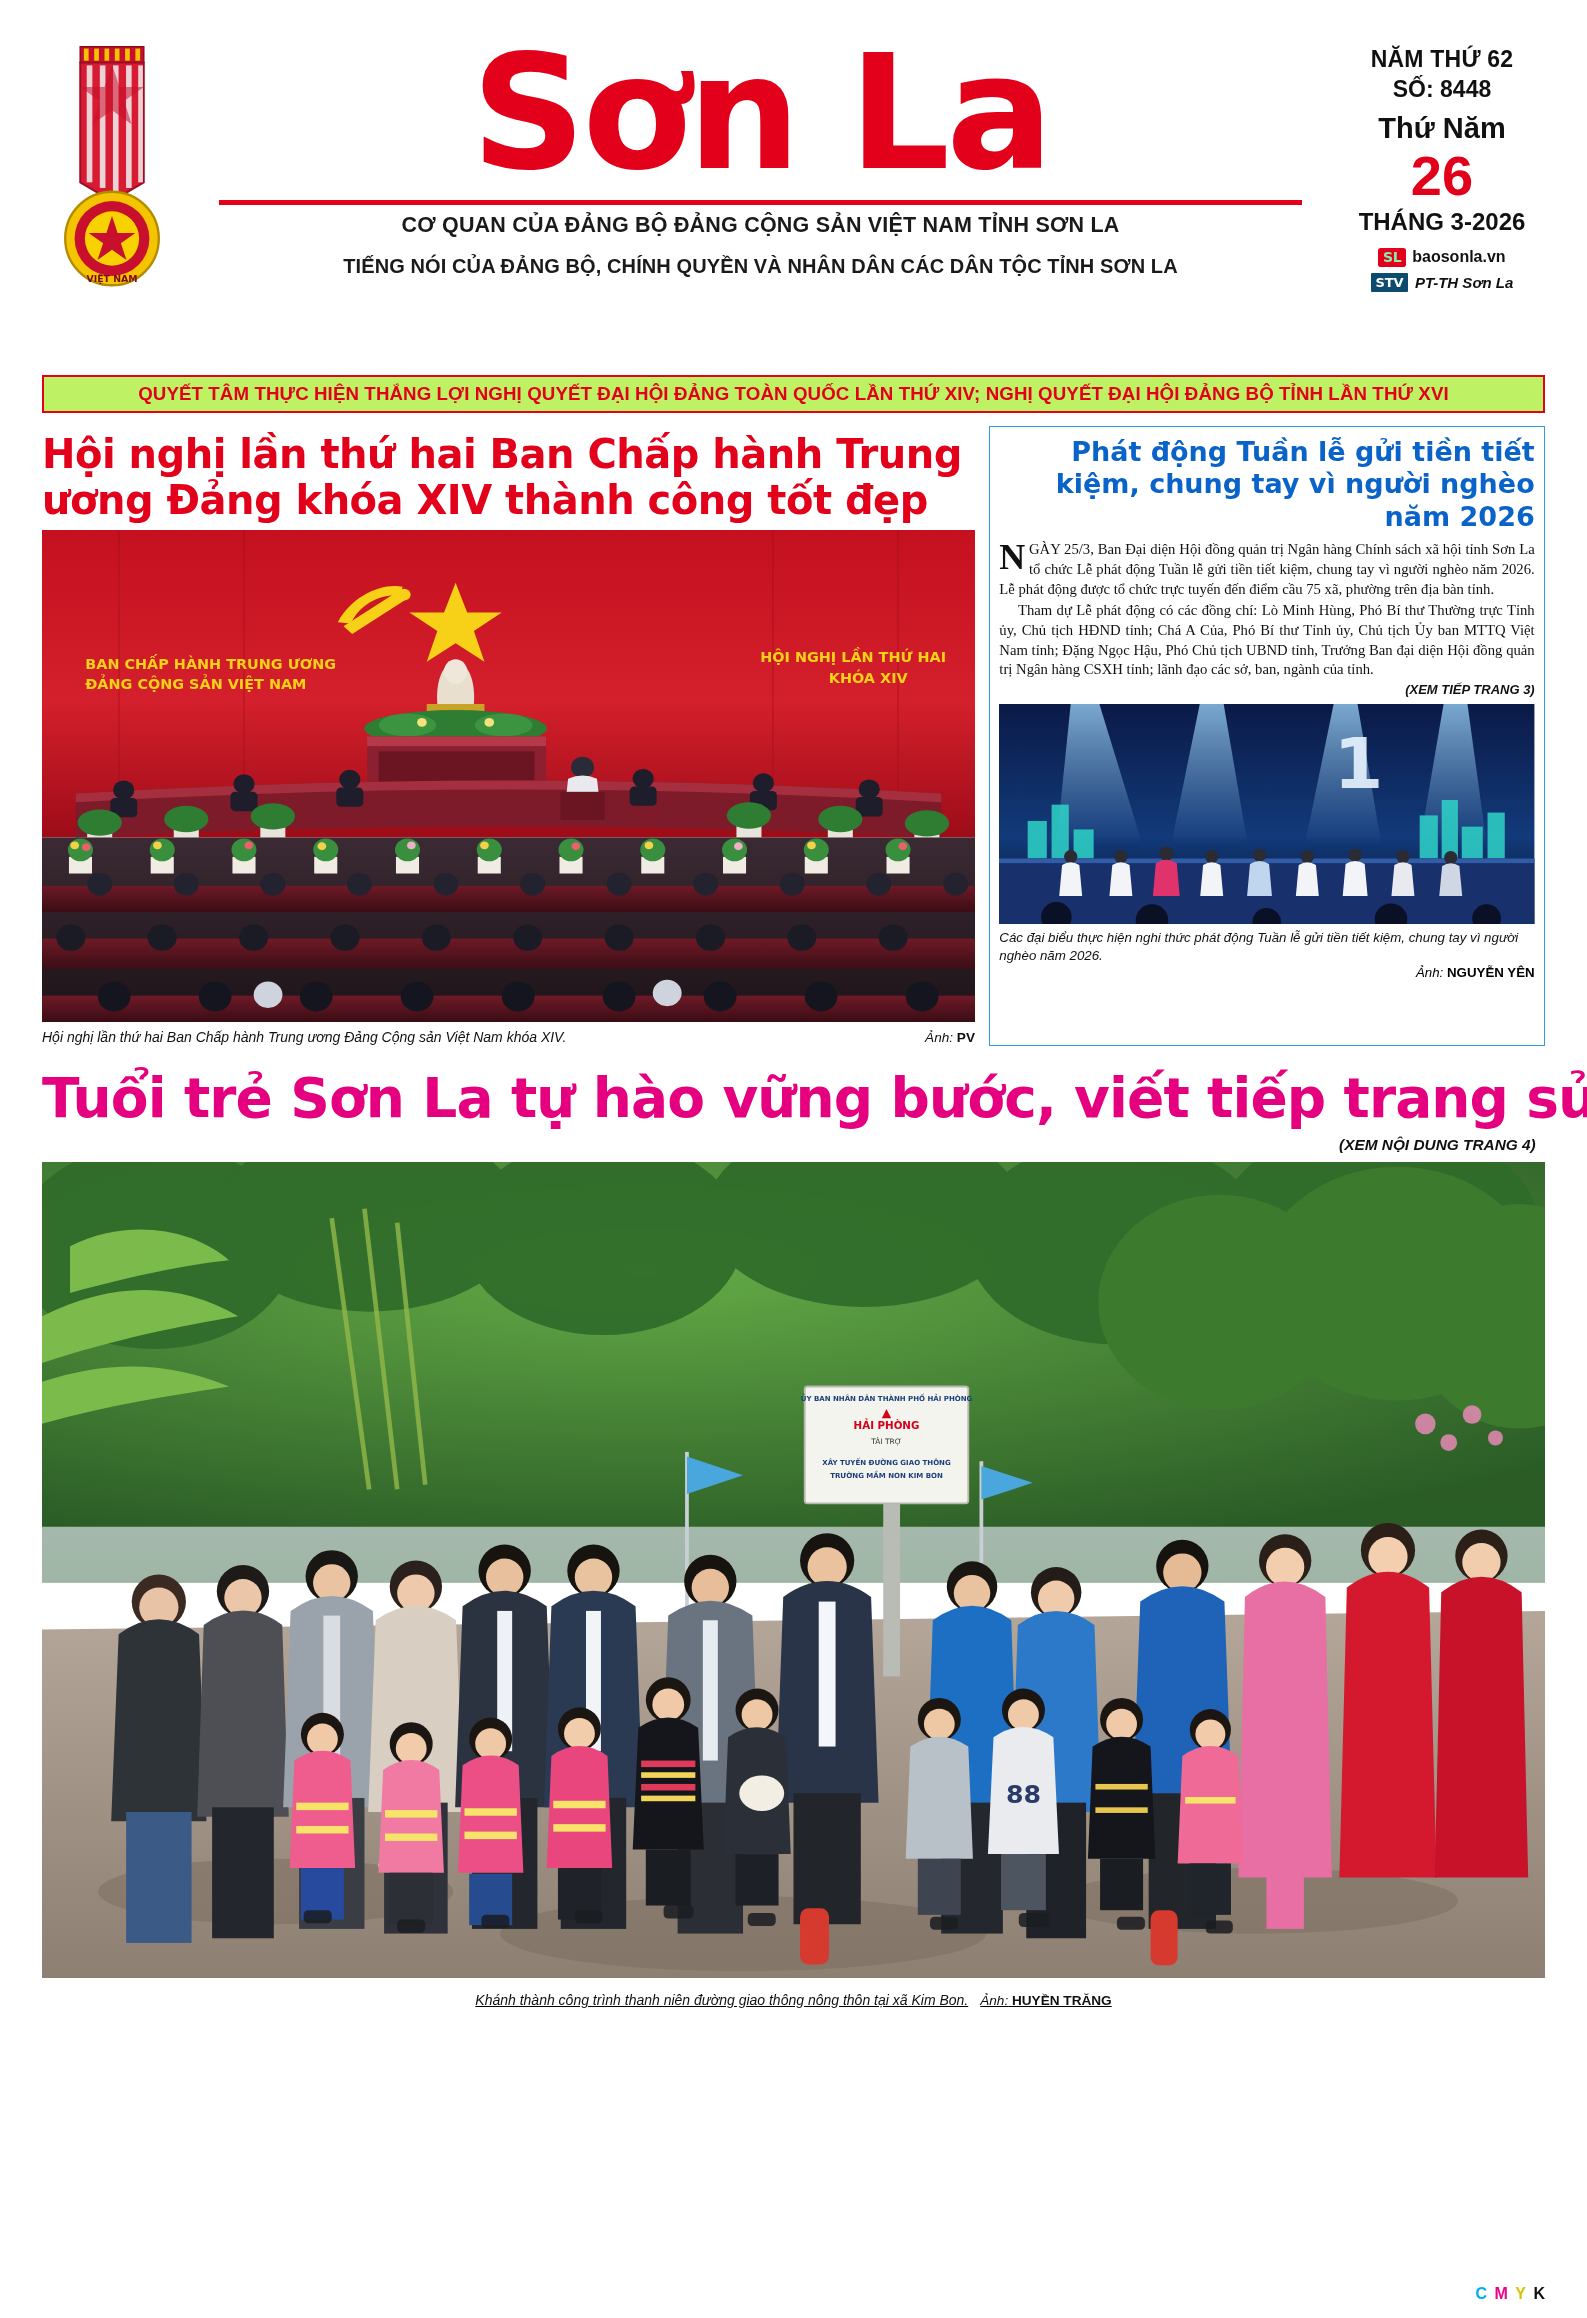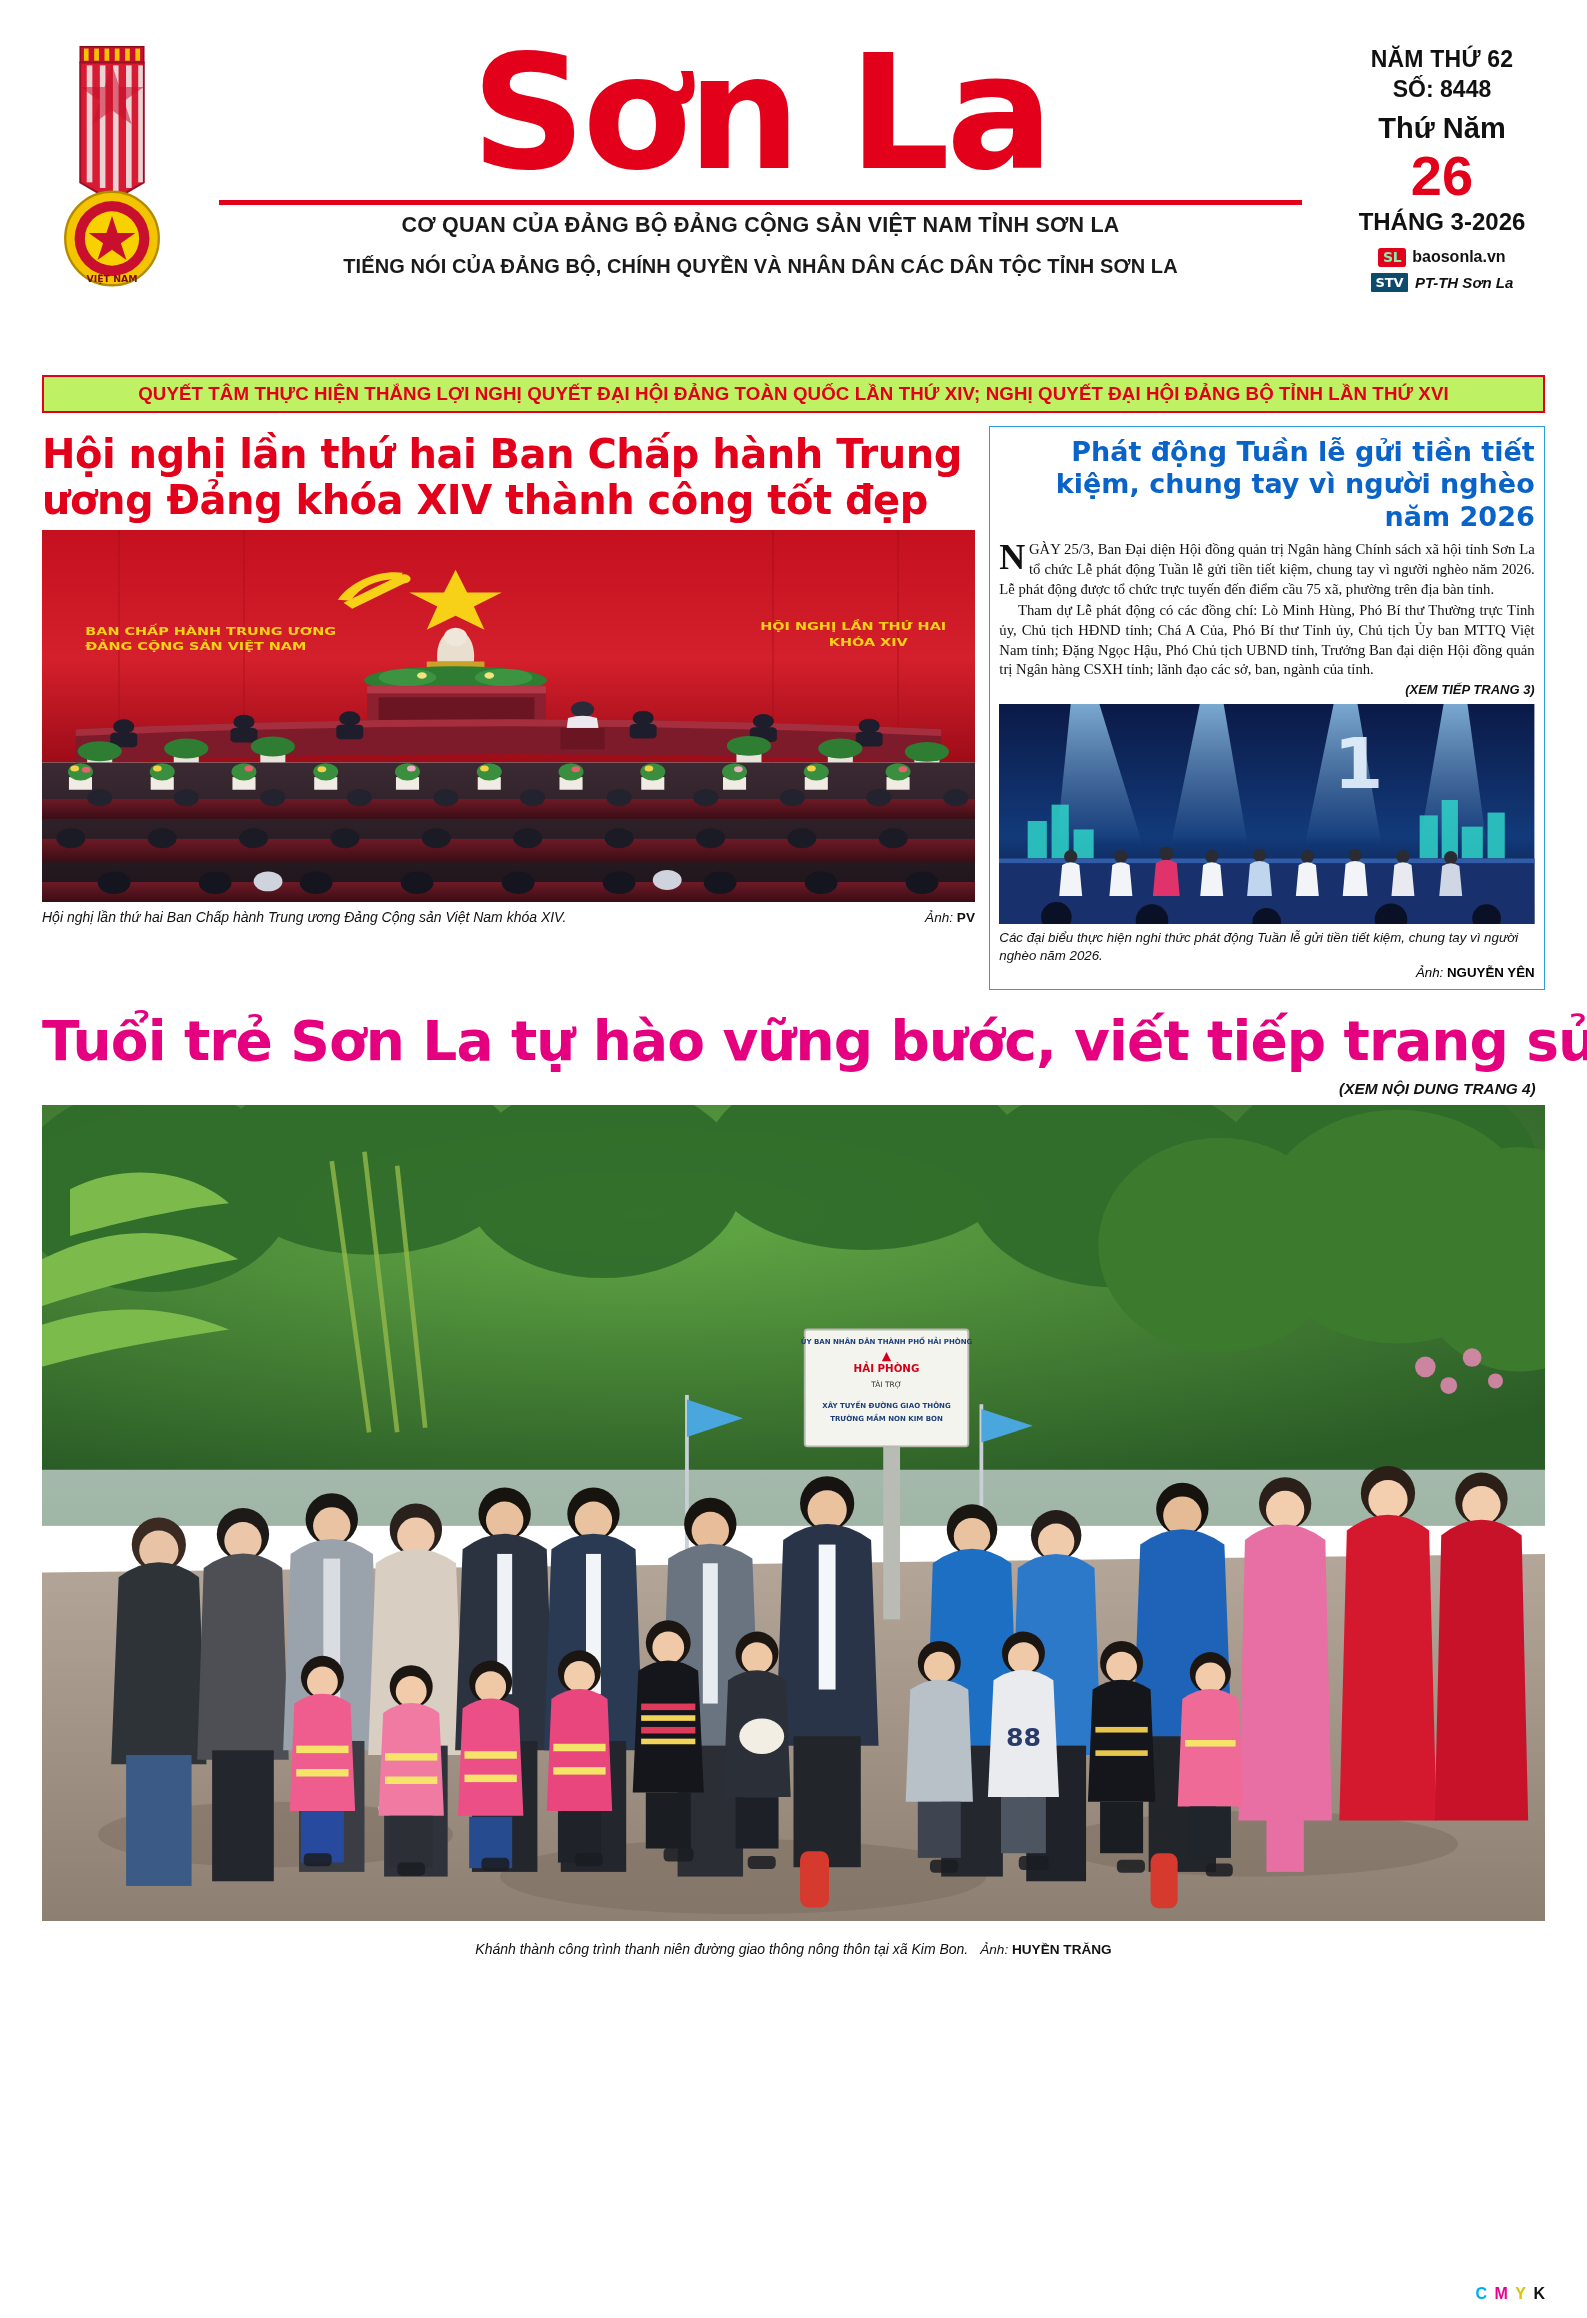--- a/index.html
+++ b/index.html
@@ -146,21 +146,21 @@
     font-size: 14.5px;
     font-weight: bold;
     font-style: italic;
     color: #1a1a1a;
     margin-top: 7.5px;
   }
 
   .photo { position: relative; overflow: hidden; display: block; }
 
   
-  .conf-photo { width: 100%; height: 372px; margin-top: 6.5px; }
+  .conf-photo { width: 100%; height: 492px; margin-top: 6.5px; }
 
   .caption-row {
     display: flex; justify-content: space-between; align-items: baseline;
     margin-top: 5.6px; gap: 9.3px;
   }
   .caption {
     font-size: 14px; font-style: italic; color: #111;
     line-height: 1.3;
   }
   .credit { font-size: 13.6px; font-style: italic; color: #111; white-space: nowrap; }
@@ -226,21 +226,21 @@
     font-style: italic; color: #111; margin-top: 6.5px;
     padding-right: 9.3px;
   }
 
   
   .big-photo {
     width: 100%; height: 816px; margin-top: 7.5px; position: relative;
   }
   .big-caption-row {
     display: flex; justify-content: center; align-items: baseline;
-    gap: 12px; margin-top: 19px;
+    gap: 12px; margin-top: 13px; text-decoration: underline;
   }
 
   
   .cmyk {
     position: absolute;
     right: 42px;
     bottom: 16px;
     display: flex; gap: 7.5px; align-items: center;
     font-family: "Liberation Sans", sans-serif;
     font-weight: bold; font-size: 16px;

